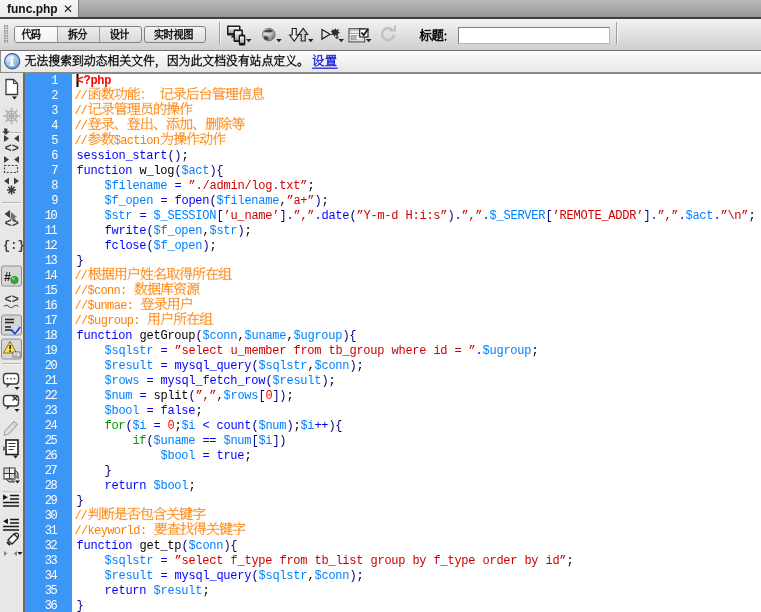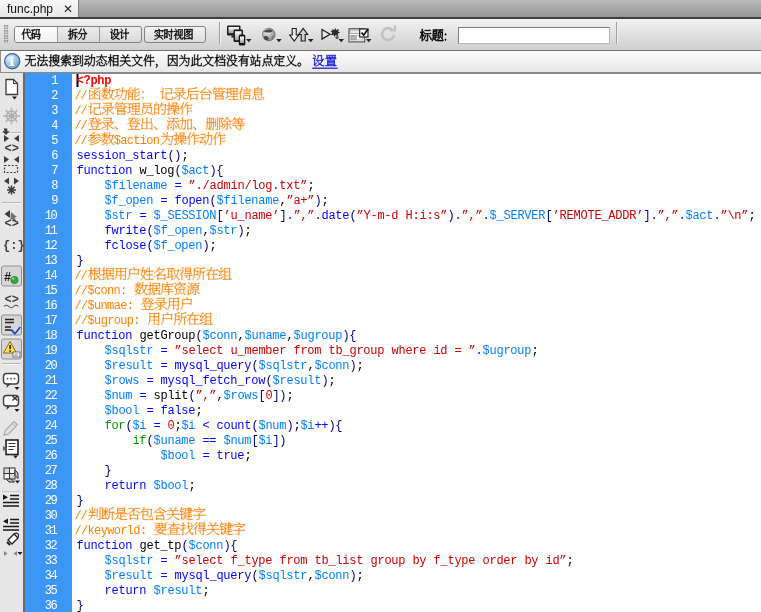--- a/index.html
+++ b/index.html
@@ -2,21 +2,21 @@
 <html><head><meta charset="utf-8"><style>
 * { margin:0; padding:0; box-sizing:border-box; }
 html,body { width:761px; height:612px; overflow:hidden; background:#fff;
   font-family:"Liberation Sans", sans-serif; }
 #tabbar { position:absolute; left:0; top:0; width:761px; height:17px;
   background:linear-gradient(#b9b9b9,#979797); }
 #tabline { position:absolute; left:0; top:17px; width:761px; height:2px; background:#3f3f3f; }
 #tab { position:absolute; left:0; top:0; width:79px; height:17px;
   background:linear-gradient(#f7f7f7,#e9e9e9); border-right:1px solid #7e7e7e;
   font-size:12px; color:#111; }
-#tab span.t { position:absolute; left:7px; top:2px; }
+#tab span.t { position:absolute; left:7px; top:2px;font-weight:bold; }
 #tab span.x { position:absolute; left:63px; top:2px; font-size:12px; color:#222; }
 #toolbar { position:absolute; left:0; top:19px; width:761px; height:31.5px;
   background:linear-gradient(#f2f2f2,#cfcfcf); border-bottom:1.5px solid #707070; }
 #grip { position:absolute; left:4px; top:25px; width:5px; height:18px;
   background-image:radial-gradient(circle at 1px 1px, #909090 0.9px, transparent 1px);
   background-size:2.5px 2.5px; }
 #btngroup { position:absolute; left:14px; top:26px; width:128px; height:17px;
   border:1px solid #828282; border-radius:3px;
   background:linear-gradient(#ededed,#d9d9d9); }
 #seg1 { position:absolute; left:0; top:0; width:43px; height:15px;

